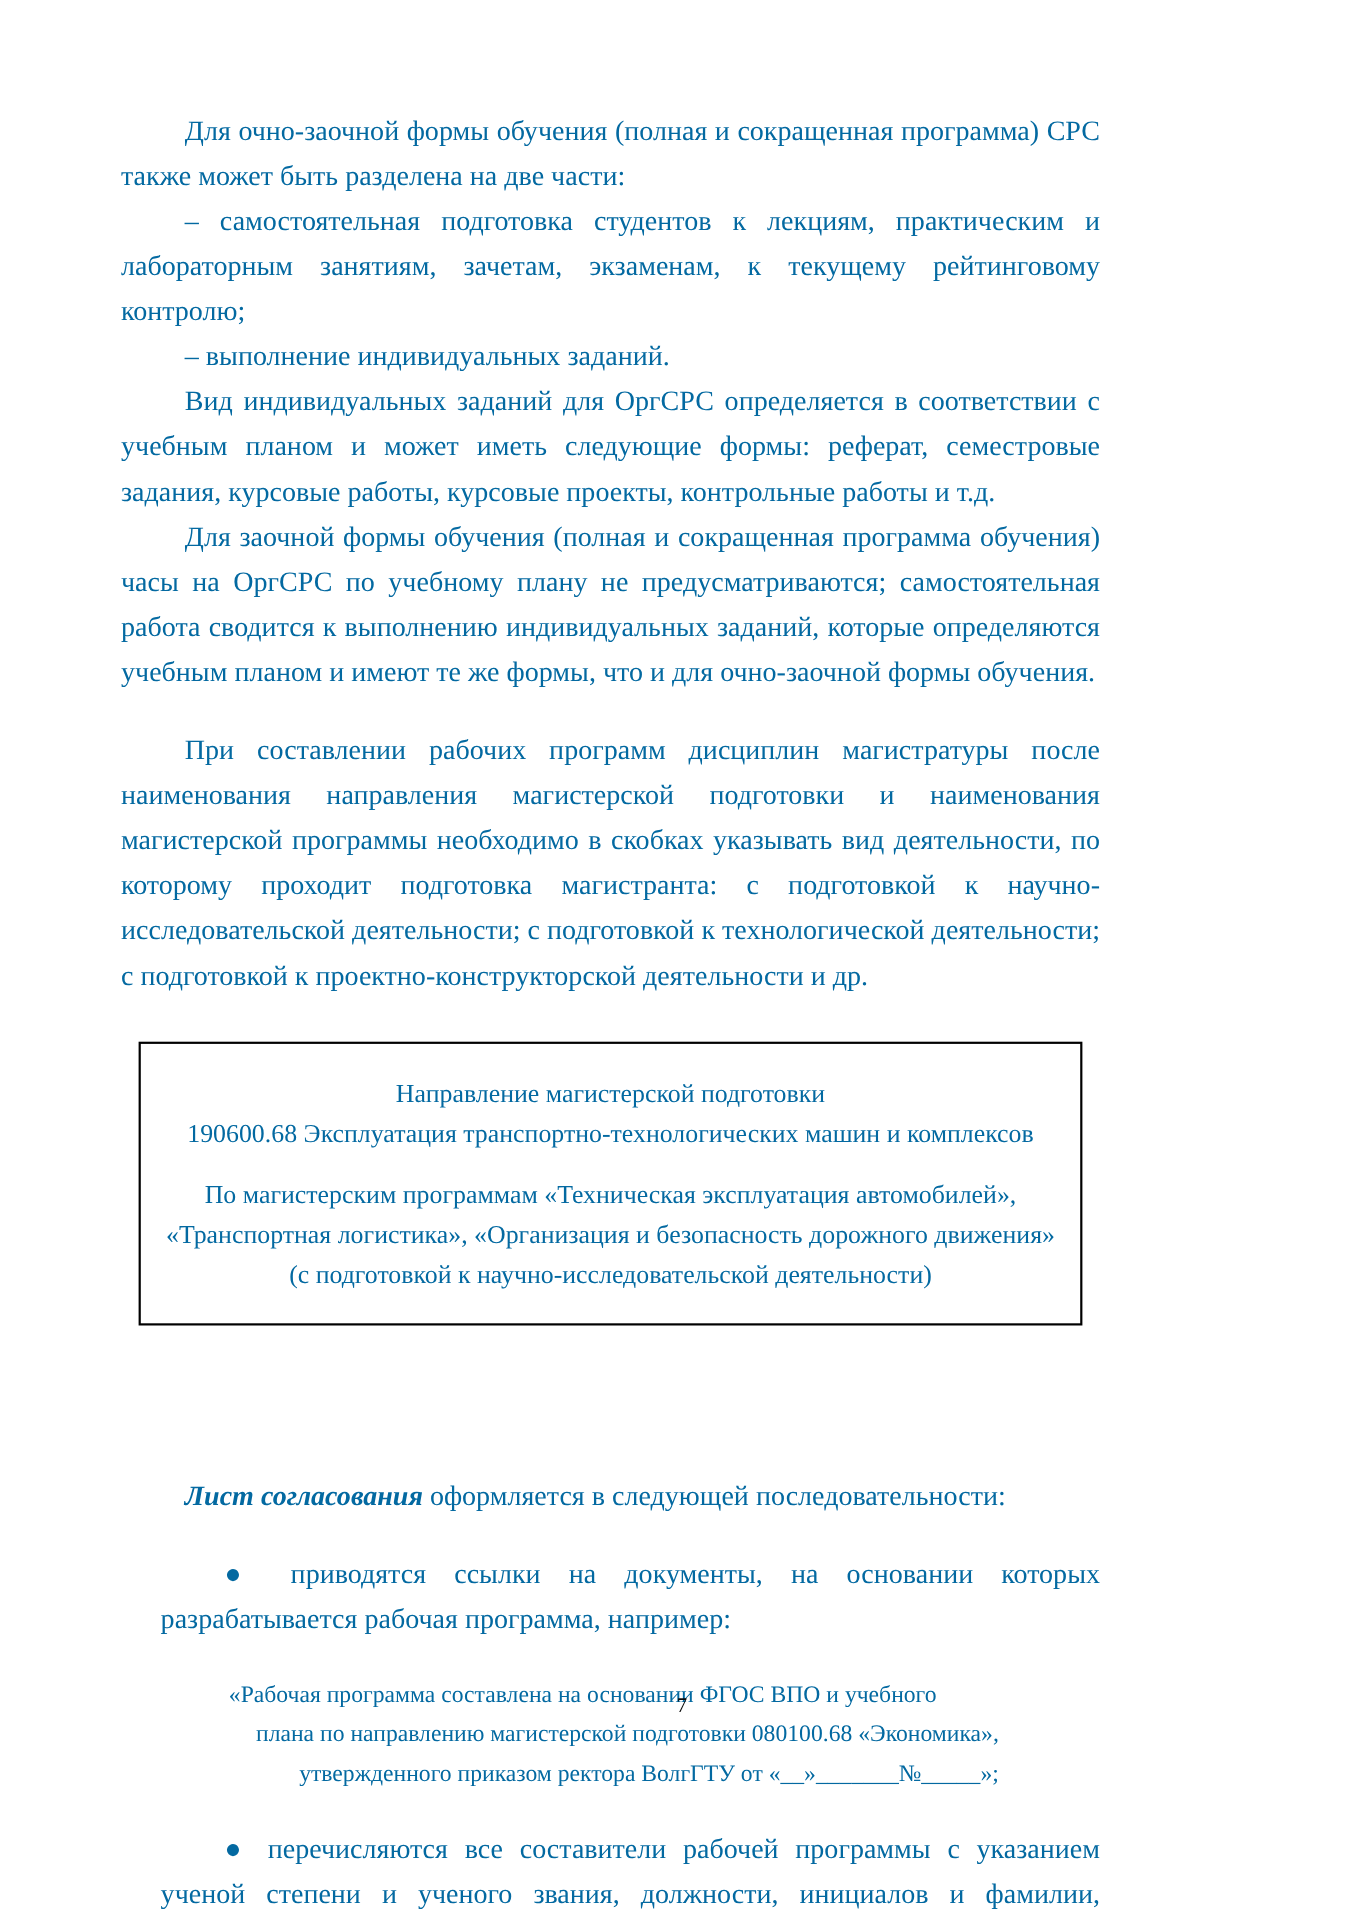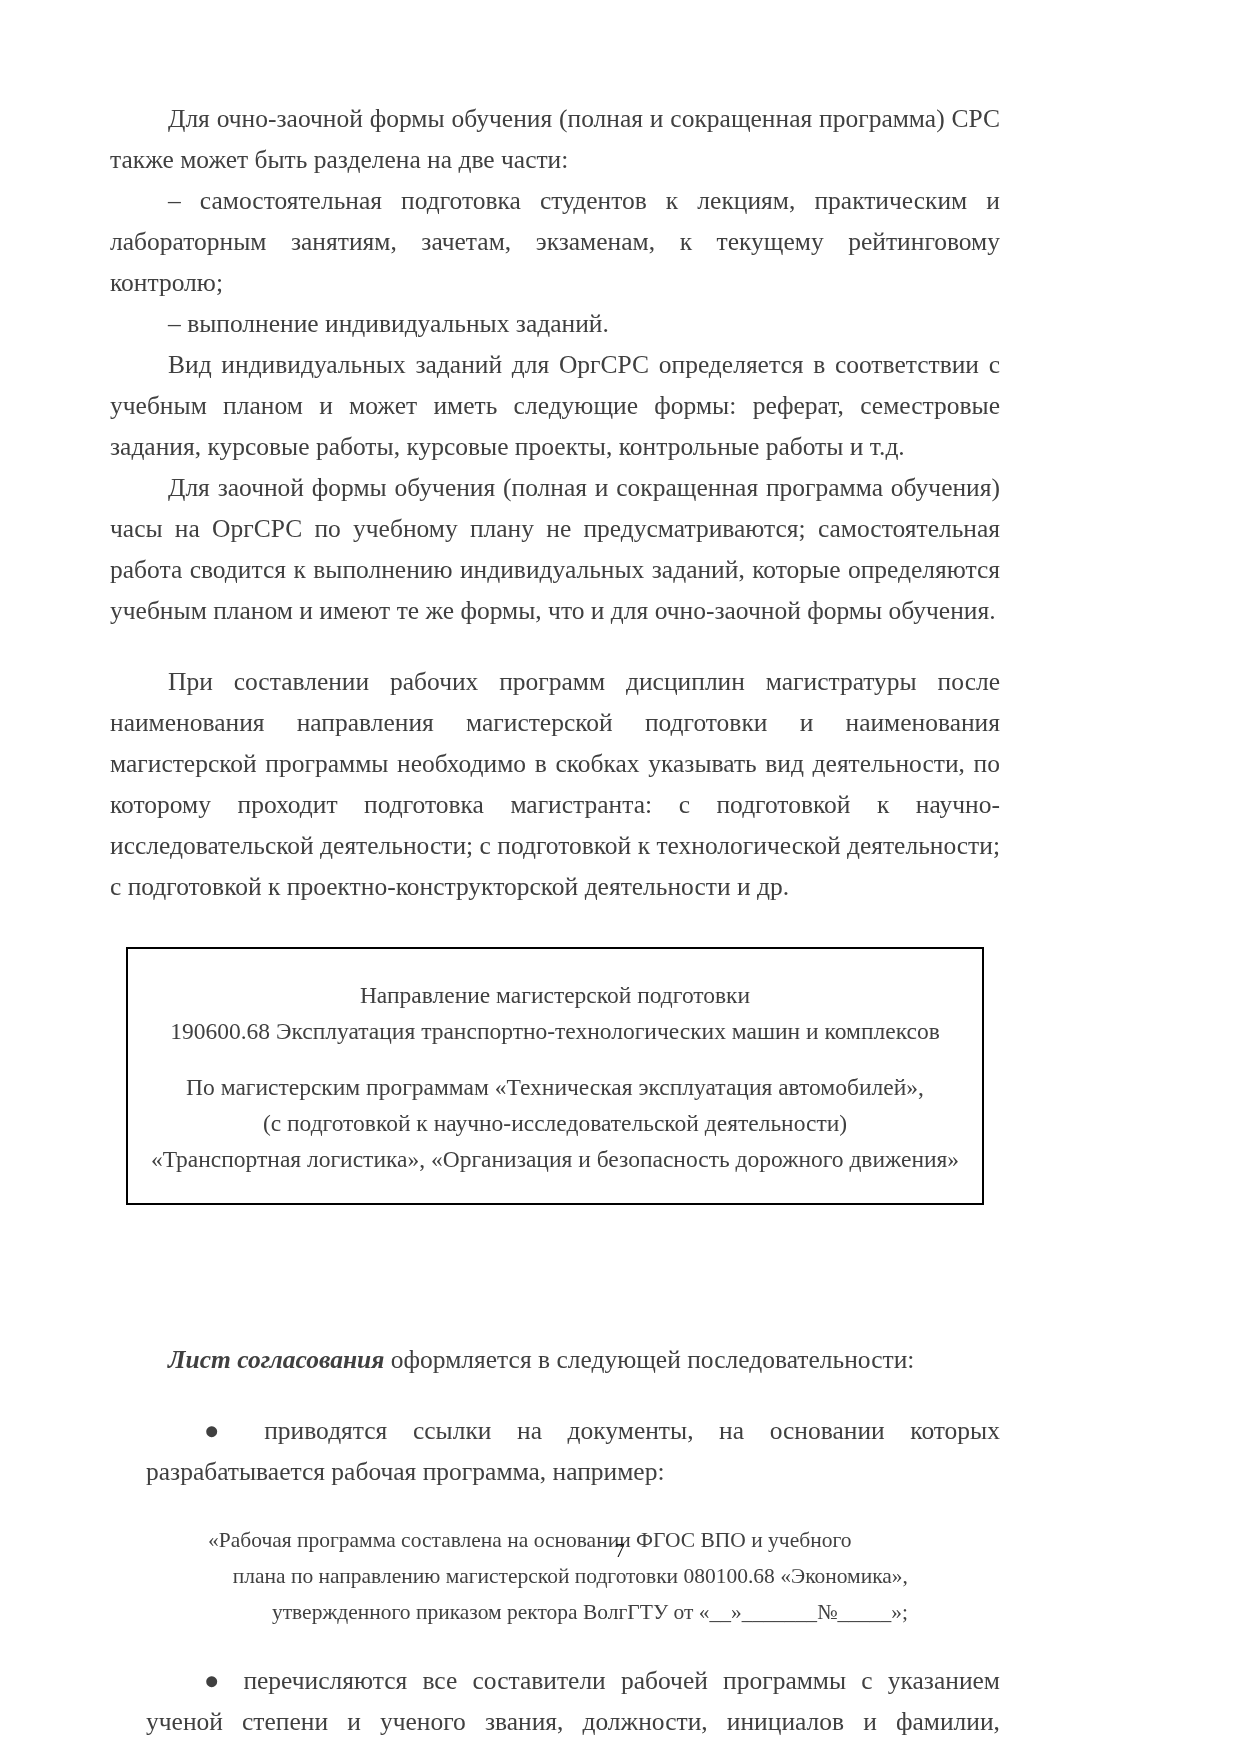--- a/index.html
+++ b/index.html
@@ -21,21 +21,21 @@
     left: 110px;
     top: 98px;
     width: 890px;
   }
   p {
     margin: 0;
     font-size: 25.5px;
     line-height: 41px;
     text-align: justify;
     text-justify: inter-word;
-    color: #404040;
+    color: #0369a1;
   }
   .indent {
     text-indent: 58px;
   }
   .gap-md { height: 30px; }
   .gap-lg { height: 46px; }
   .gap-xl { height: 74px; }
 
   .dash-item {
     text-indent: 58px;
@@ -107,22 +107,22 @@
 
     <div class="gap-md"></div>
 
     <p class="indent">При составлении рабочих программ дисциплин магистратуры после наименования направления магистерской подготовки и наименования магистерской программы необходимо в скобках указывать вид деятельности, по которому проходит подготовка магистранта: с подготовкой к научно-исследовательской деятельности; с подготовкой к технологической деятельности; с подготовкой к проектно-конструкторской деятельности и др.</p>
 
     <div class="box">
       <p>Направление магистерской подготовки</p>
       <p>190600.68 Эксплуатация транспортно-технологических машин и комплексов</p>
       <div class="spacer"></div>
       <p>По магистерским программам  «Техническая эксплуатация автомобилей»,</p>
+      <p>«Транспортная логистика», «Организация и безопасность дорожного движения»</p>
       <p>(с подготовкой к научно-исследовательской деятельности)</p>
-      <p>«Транспортная логистика», «Организация и безопасность дорожного движения»</p>
     </div>
 
     <div class="gap-xl"></div>
     <div class="gap-lg"></div>
 
     <p class="indent"><span class="italic-bold">Лист согласования</span><span> оформляется в следующей последовательности:</span></p>
 
     <div class="gap-md"></div>
 
     <p class="bullet-para">● приводятся ссылки на документы, на основании которых разрабатывается рабочая программа, например:</p>

